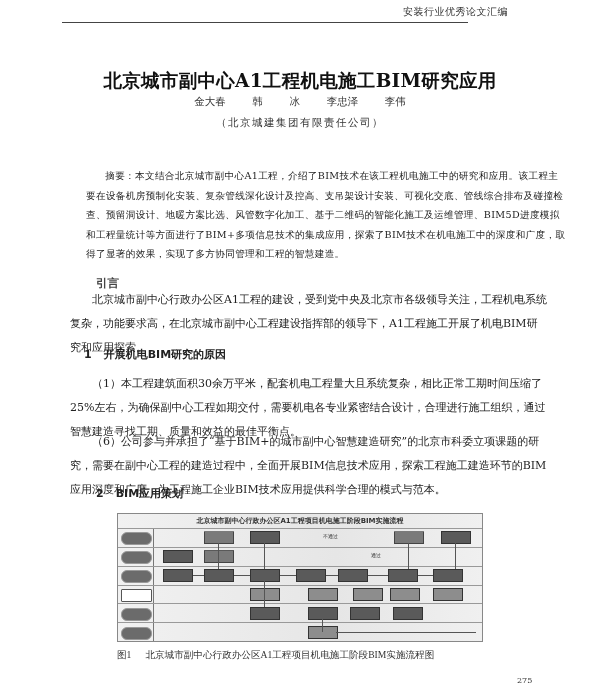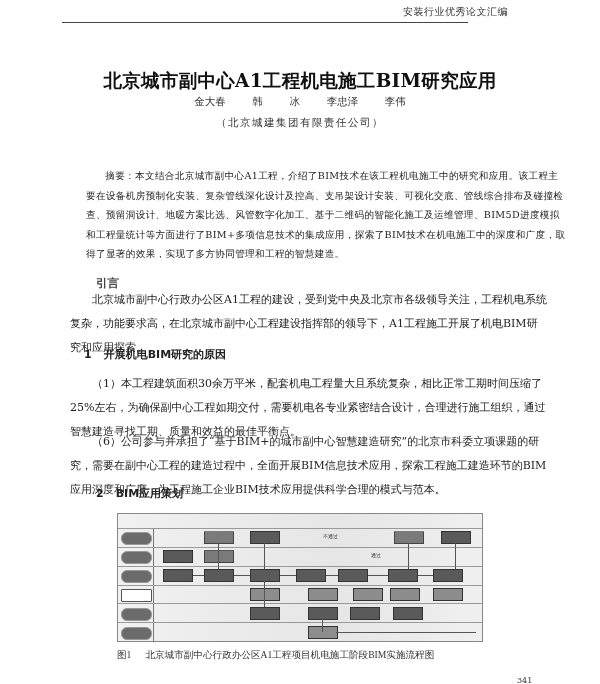--- a/index.html
+++ b/index.html
@@ -57,20 +57,21 @@
   <span class="num">1</span><span>开展机电BIM研究的原因</span>
 </h2>
 <p class="para p1" style="margin:0">（1）本工程建筑面积30余万平米，配套机电工程量大且系统复杂，相比正常工期时间压缩了25%左右，为确保副中心工程如期交付，需要机电各专业紧密结合设计，合理进行施工组织，通过智慧建造寻找工期、质量和效益的最佳平衡点。</p>
 <p class="para p2" style="margin:0">（6）公司参与并承担了“基于BIM+的城市副中心智慧建造研究”的北京市科委立项课题的研究，需要在副中心工程的建造过程中，全面开展BIM信息技术应用，探索工程施工建造环节的BIM应用深度和广度，为工程施工企业BIM技术应用提供科学合理的模式与范本。</p>
 
 <h2 class="h2" style="margin:0">
   <span class="num">2</span><span>BIM应用策划</span>
 </h2>
 
 <div class="figure">
+  <div class="fig-title">北京城市副中心行政办公区A1工程项目机电施工阶段BIM实施流程</div>
   <div class="lane-col"></div>
   <div class="fig-lanes" id="fig-lanes">
       <div class="lane" style="top: 0px; height: 18.8333px;">
         <div class="lane-label" style="top: 3.41667px;"></div>
       </div>
       <div class="lane" style="top: 18.8333px; height: 18.8333px;">
         <div class="lane-label" style="top: 3.41667px;"></div>
       </div>
       <div class="lane" style="top: 37.6667px; height: 18.8333px;">
         <div class="lane-label" style="top: 3.41667px;"></div>
@@ -122,13 +123,13 @@
       <div class="conn" style="left: 218px; top: 103.583px; width: 140px; height: 1px;"></div>
     </div>
   <span class="fig-note" style="top:19px;left:205px">不通过</span>
   <span class="fig-note" style="top:38px;left:253px">通过</span>
 </div>
 
 <div class="caption">
   <span class="figno">图1</span><span>北京城市副中心行政办公区A1工程项目机电施工阶段BIM实施流程图</span>
 </div>
 
-<div class="page-num">341</div>
+<div class="page-num">275</div>
 
 </body></html>

